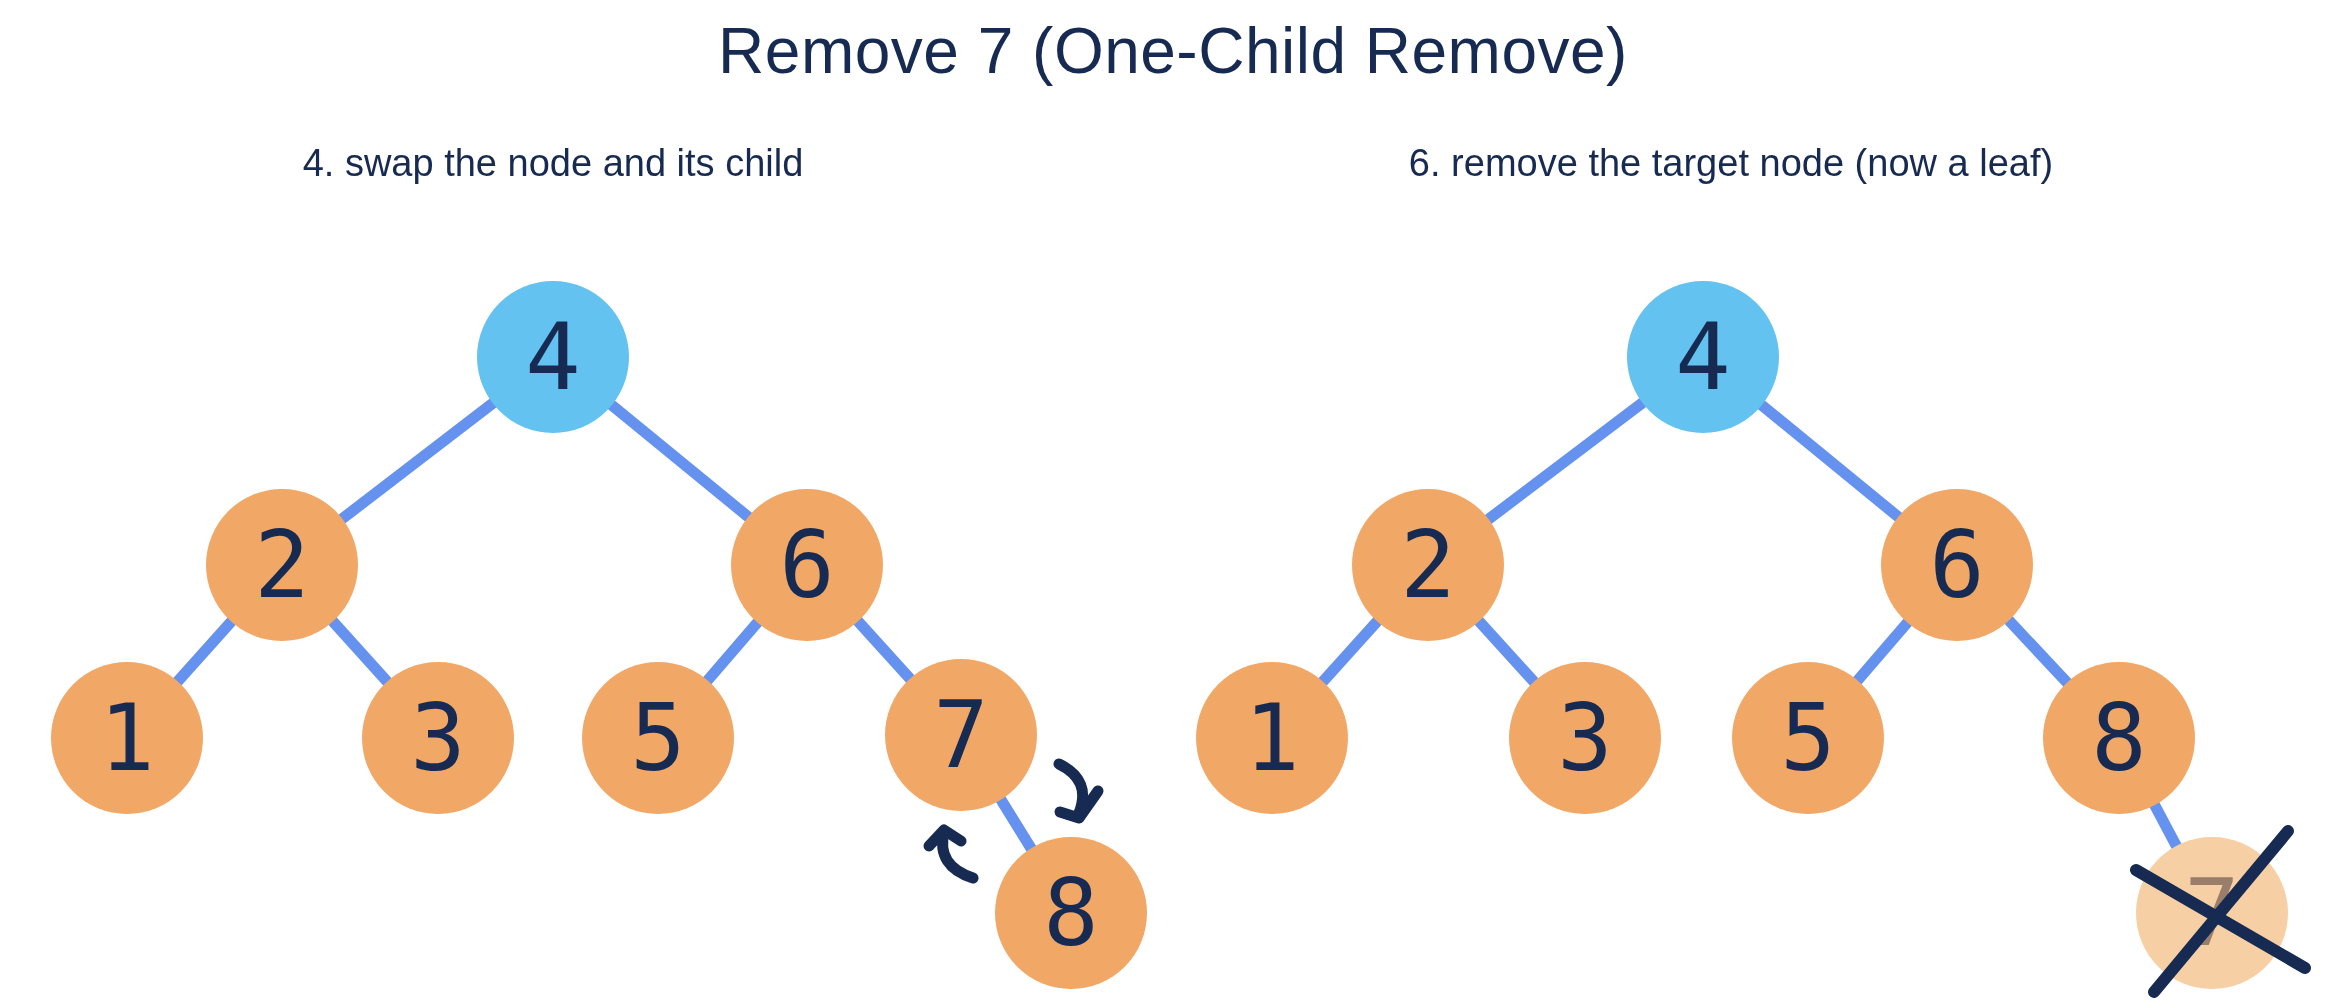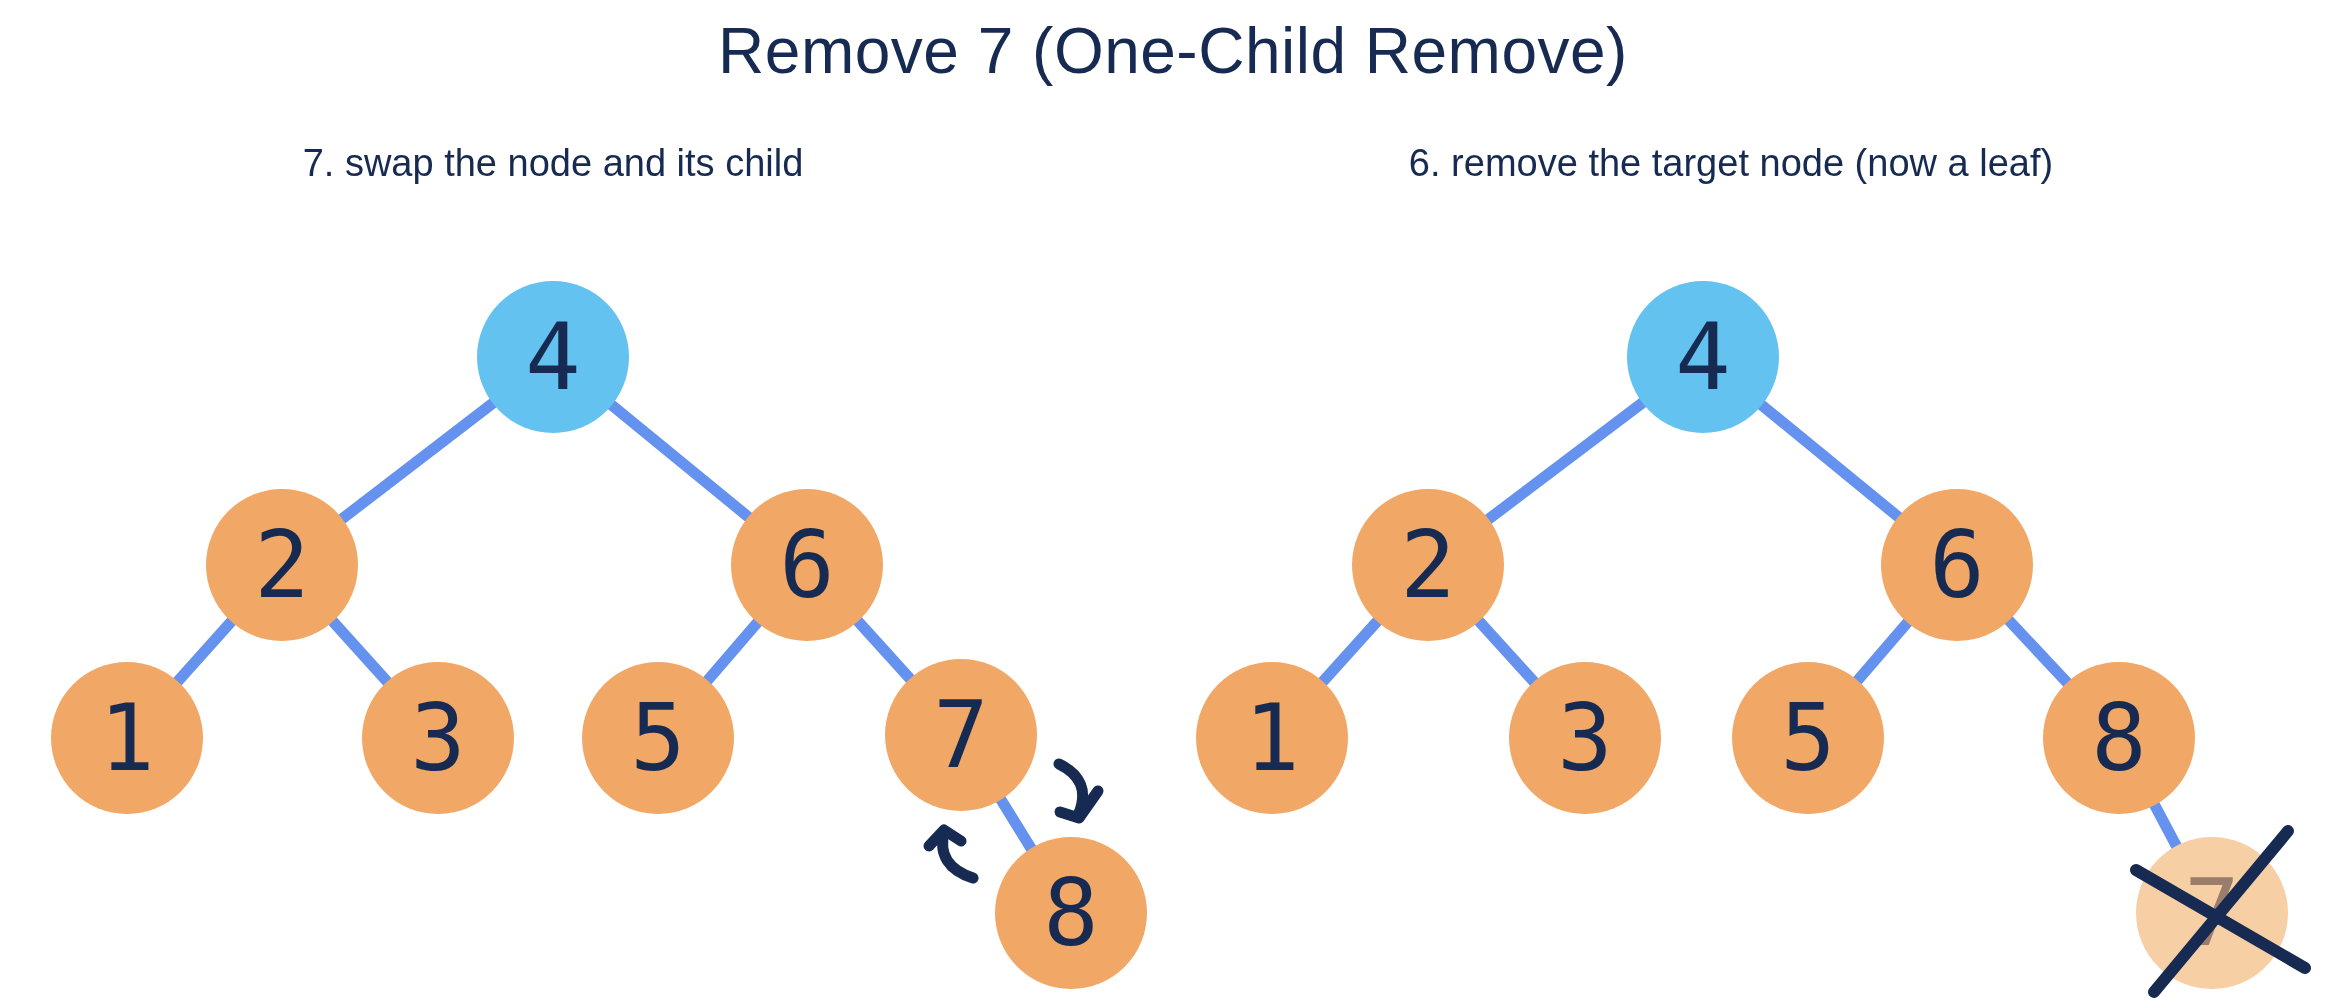--- a/index.html
+++ b/index.html
@@ -46,21 +46,21 @@
   .arrow  { stroke: var(--ink); stroke-width: 11; fill: none;
             stroke-linecap: round; stroke-linejoin: round; }
   .cross  { stroke: var(--ink); stroke-width: 12; stroke-linecap: round; }
 </style>
 </head>
 <body>
 
 <div class="canvas">
 
   <div class="title">Remove 7 (One-Child Remove)</div>
-  <div class="caption caption-1">7. swap the node and its child</div>
+  <div class="caption caption-1">4. swap the node and its child</div>
   <div class="caption caption-2">6. remove the target node (now a leaf)</div>
 
   <svg class="diagram" width="2346" height="1008" viewBox="0 0 2346 1008">
 
     <line class="edge" x1="553" y1="357" x2="282" y2="565"></line>
     <line class="edge" x1="553" y1="357" x2="807" y2="565"></line>
     <line class="edge" x1="282" y1="565" x2="127" y2="738"></line>
     <line class="edge" x1="282" y1="565" x2="438" y2="738"></line>
     <line class="edge" x1="807" y1="565" x2="658" y2="738"></line>
     <line class="edge" x1="807" y1="565" x2="961" y2="735"></line>

